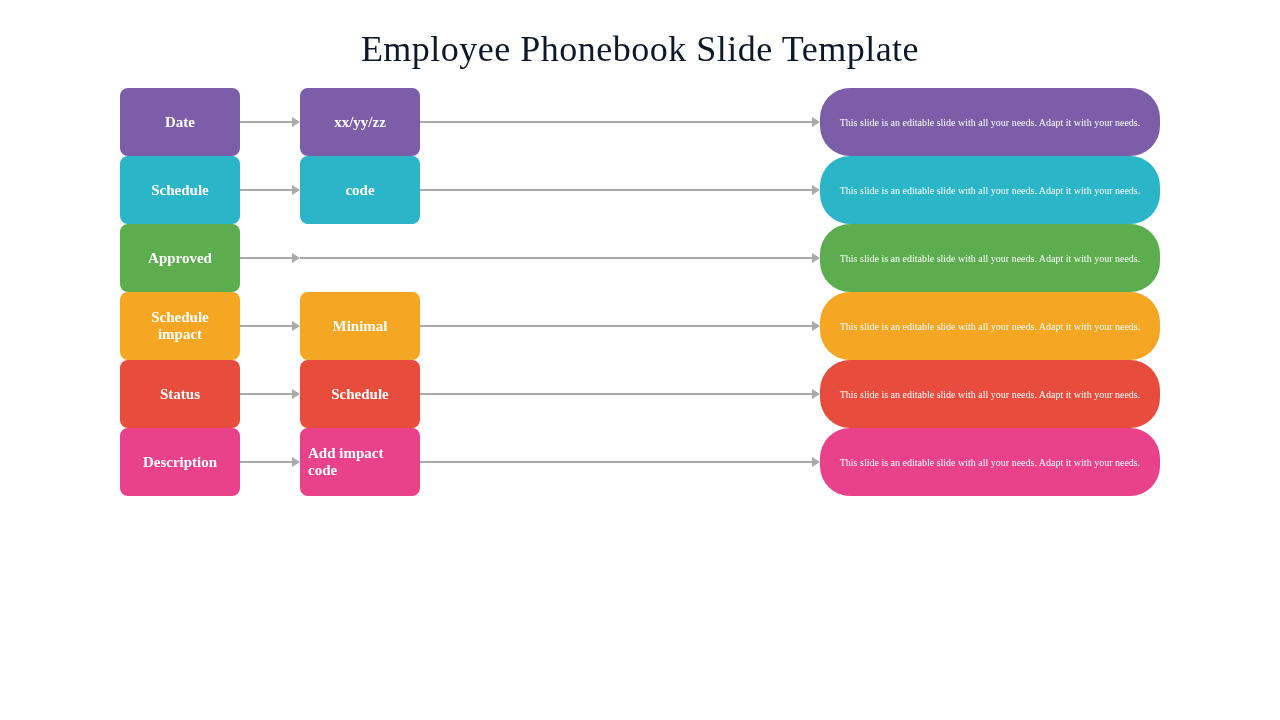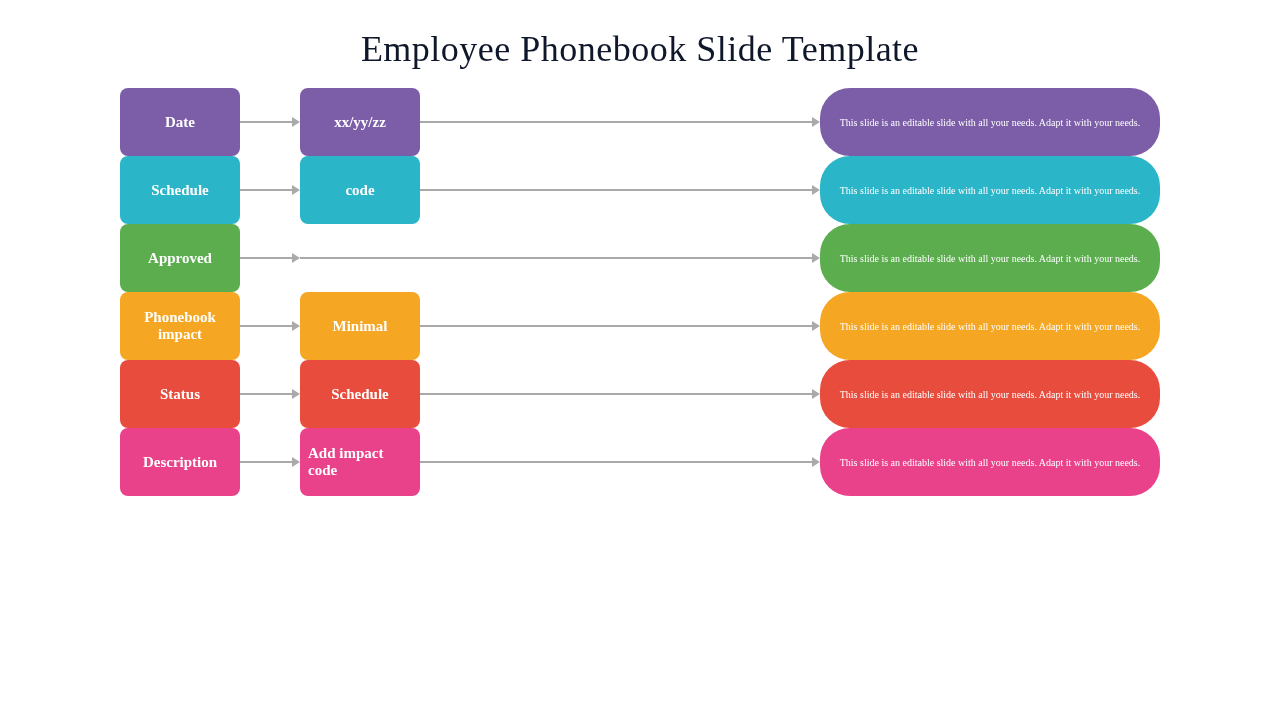--- a/index.html
+++ b/index.html
@@ -161,21 +161,21 @@
         <div class="connector-line"></div>
         <div class="connector-arrow"></div>
       </div>
       <div class="long-connector">
         <div class="long-connector-line"></div>
         <div class="long-connector-arrow"></div>
       </div>
       <div class="desc-box color-green">This slide is an editable slide with all your needs. Adapt it with your needs.</div>
     </div>
     <div class="row">
-      <div class="label-box color-orange">Phonebook impact</div>
+      <div class="label-box color-orange">Schedule impact</div>
       <div class="connector">
         <div class="connector-line"></div>
         <div class="connector-arrow"></div>
       </div>
       <div class="value-box color-orange">Minimal</div>
       <div class="long-connector">
         <div class="long-connector-line"></div>
         <div class="long-connector-arrow"></div>
       </div>
       <div class="desc-box color-orange">This slide is an editable slide with all your needs. Adapt it with your needs.</div>

